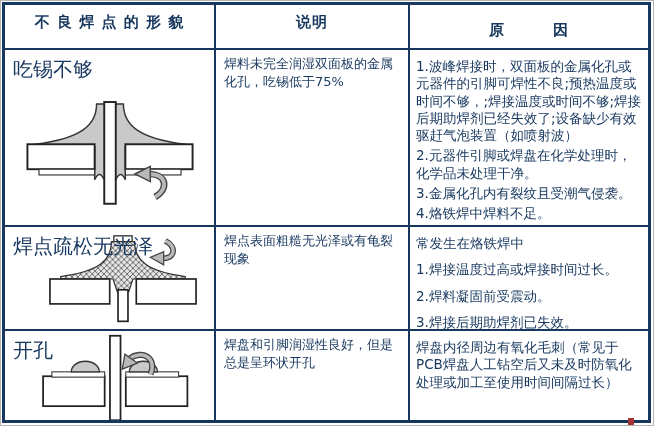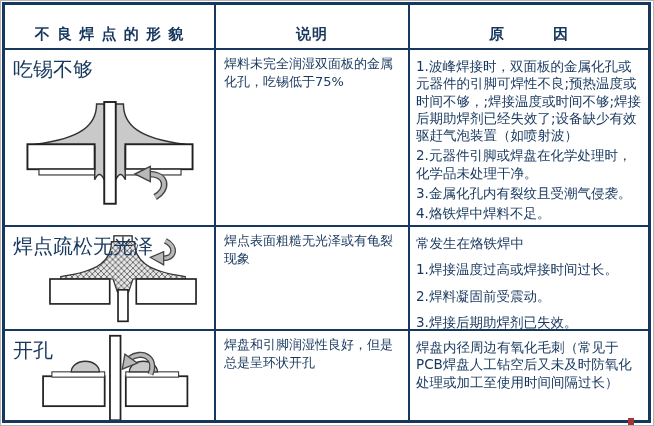--- a/index.html
+++ b/index.html
@@ -16,25 +16,25 @@
     grid-template-columns:211px 194px 1fr;
     grid-template-rows:45px 177px 104px 1fr;
     background:#ffffff;
   }
   .cell{
     color:#17375e;
     border-right:2px solid #17375e;
     border-bottom:2px solid #17375e;
     overflow:hidden;position:relative;
   }
-  .cell.last-col{border-right:none;}
+  .cell.last-col{border-right:none;align-items:center;}
   .cell.last-row{border-bottom:none;}
   .hdr{
     display:flex;align-items:flex-start;justify-content:center;
-    font-weight:bold;font-size:15px;padding-top:20px;letter-spacing:1px;
+    font-weight:bold;font-size:15px;padding-top:8px;letter-spacing:1px;
   }
   .shape-label{
     position:absolute;top:6px;left:8px;font-size:20px;white-space:nowrap;
   }
   .diagram-wrap{
     width:100%;height:100%;display:flex;align-items:flex-start;justify-content:center;
   }
   .dw-r1{padding-top:38px;}
   .dw-r2{padding-top:6px;padding-left:26px;}
   .dw-r3{padding-top:3px;padding-left:14px;}

